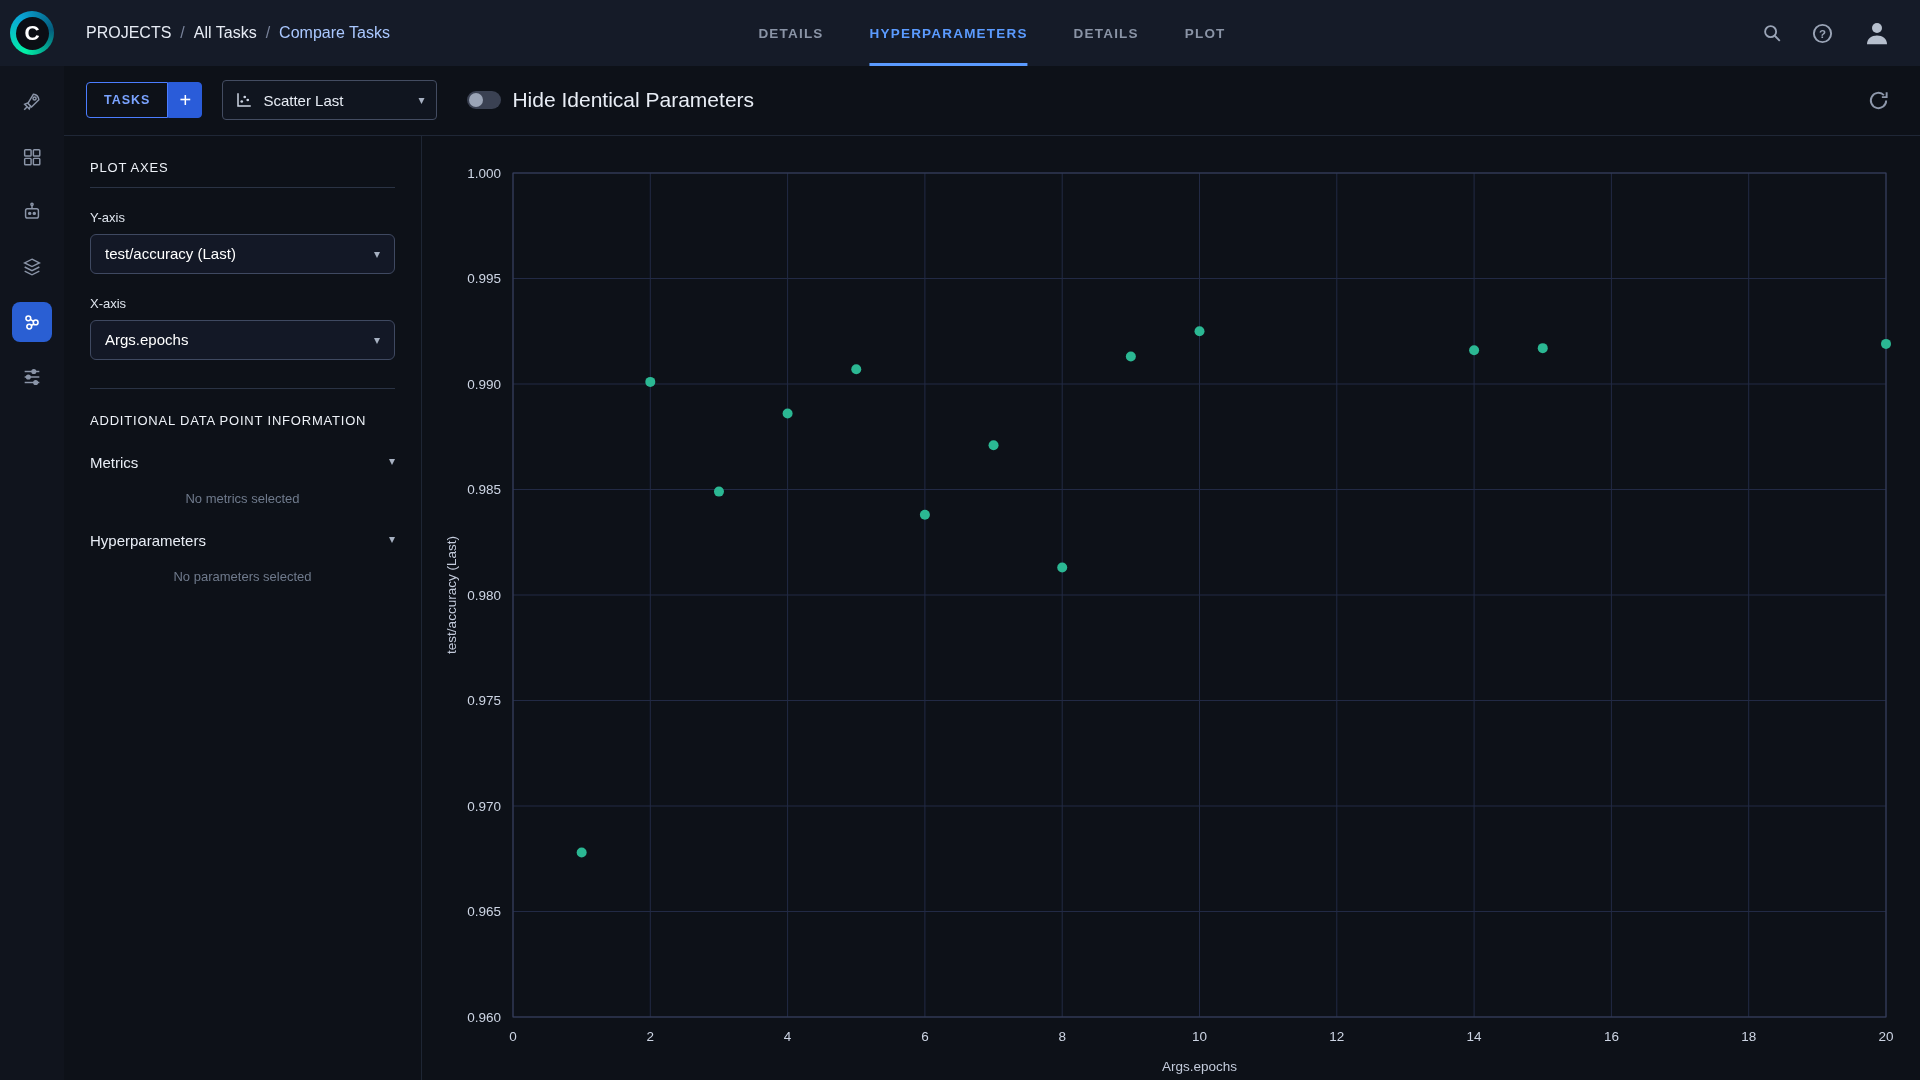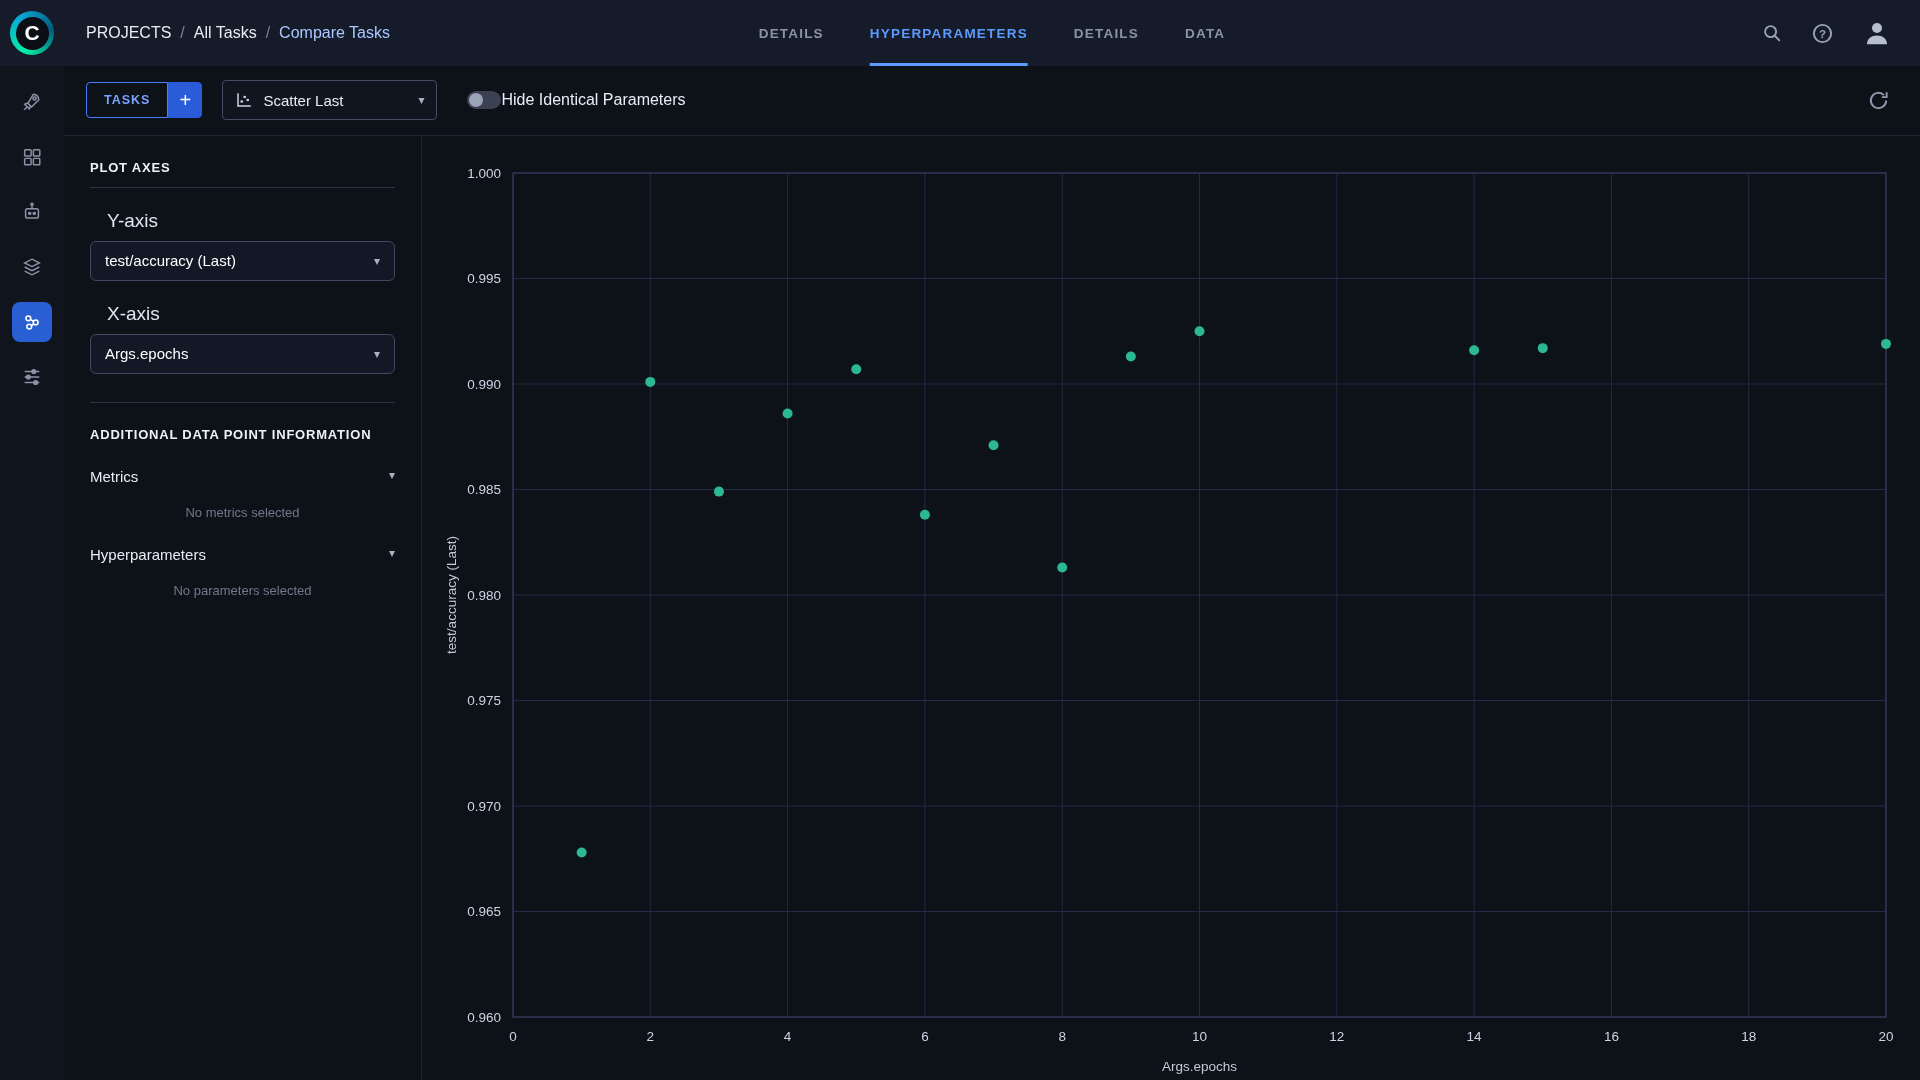--- a/index.html
+++ b/index.html
@@ -41,28 +41,28 @@
   .tasks-add{width:34px;background:#2a5cd9;border:1px solid #2a5cd9;border-radius:0 4px 4px 0;
     color:#fff;display:flex;align-items:center;justify-content:center;font-size:20px}
   .plot-select{height:40px;width:215px;margin-left:20px;border:1px solid #434c61;border-radius:4px;
     display:flex;align-items:center;padding:0 12px;gap:10px;font-size:15px;color:#e8edf5;
     background:#10151f;cursor:pointer}
   .caret{margin-left:auto;color:#a7b1c2;font-size:12px}
   .switch{width:34px;height:18px;border-radius:9px;background:#3a4152;position:relative;
     margin-left:30px;cursor:pointer;flex:none}
   .switch .knob{position:absolute;left:2px;top:2px;width:14px;height:14px;border-radius:50%;
     background:#9aa4b6}
-  .switch-label{margin-left:0;font-size:16px;color:#e8edf5}
+  .switch-label{margin-left:11px;font-size:21px;color:#e8edf5}
   .toolbar-refresh{margin-left:auto;margin-right:30px}
   
   .content-row{display:flex;height:959px}
   .panel{width:358px;border-right:1px solid #1e2634;padding:24px 26px 0;flex:none}
-  .panel-h{font-size:13px;font-weight:bold;letter-spacing:.8px;color:#eef2f8}
+  .panel-h{font-size:13px;font-weight:normal;letter-spacing:.8px;color:#eef2f8}
   .panel-div{border-bottom:1px solid #2a3344;margin-top:12px}
-  .field-label{font-size:19px;color:#dfe5ee;margin:22px 17px 9px}
+  .field-label{font-size:13px;color:#dfe5ee;margin:22px 0 9px}
   .dropdown{height:40px;border:1px solid #3f4961;border-radius:6px;background:#131826;
     display:flex;align-items:center;padding:0 14px;font-size:15px;color:#fff;cursor:pointer}
   .section-div{border-bottom:1px solid #2a3344;margin:28px 0 24px}
   .collapsible{display:flex;margin-top:26px;font-size:15px;color:#e8edf5;
     cursor:pointer}
   .empty{color:#6f7a8c;font-size:13px;text-align:center;margin-top:20px}
   
   .chart-area{flex:1;position:relative}
   .chart-area svg{position:absolute;inset:0;font-family:"Liberation Sans",sans-serif}
 </style>
@@ -79,21 +79,21 @@
     <span class="crumb">PROJECTS</span>
     <span class="crumb-sep">/</span>
     <span class="crumb">All Tasks</span>
     <span class="crumb-sep">/</span>
     <span class="crumb crumb-leaf">Compare Tasks</span>
   </nav>
   <div class="tabs">
     <div class="tab">DETAILS</div>
     <div class="tab active">HYPERPARAMETERS</div>
     <div class="tab">DETAILS</div>
-    <div class="tab">DATA</div>
+    <div class="tab">PLOT</div>
   </div>
   <div class="topbar-right">
     <span class="icon-btn">
       <svg width="22" height="22" viewBox="0 0 24 24" fill="none" stroke="#9aa4b6" stroke-width="2">
         <circle cx="10.5" cy="10.5" r="6"></circle>
           <line x1="15" y1="15" x2="20.5" y2="20.5"></line>
       </svg>
     </span>
     <span class="icon-btn">
       <svg width="23" height="23" viewBox="0 0 24 24">

